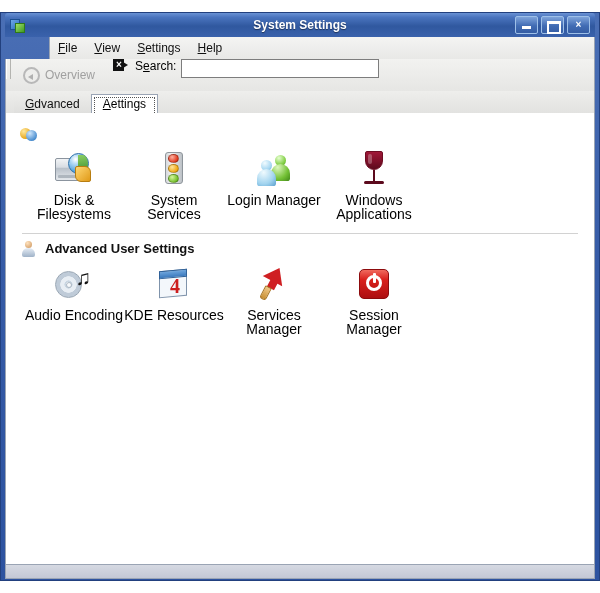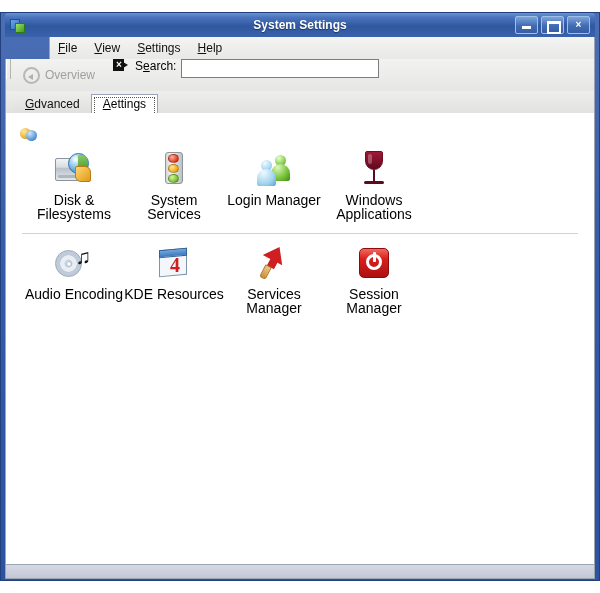--- a/index.html
+++ b/index.html
@@ -669,20 +669,27 @@
         <div class="icon-label">
           <span>Windows</span><br>
           <span>Applications</span>
         </div>
       </div>
 
     </div>
 
     <div class="group-sep"></div>
 
+    <div class="group-header">
+      <span class="hdr-glyph hdr-user">
+        <span class="head"></span>
+          <span class="body"></span>
+      </span>
+      <span class="group-title">Advanced User Settings</span>
+    </div>
 
     <div class="icon-row">
 
       <div class="icon-cell">
         <div class="icon-holder">
           <span class="ic ic-audio">
             <span class="cd"></span>
               <span class="note">♫</span>
           </span>
         </div>

